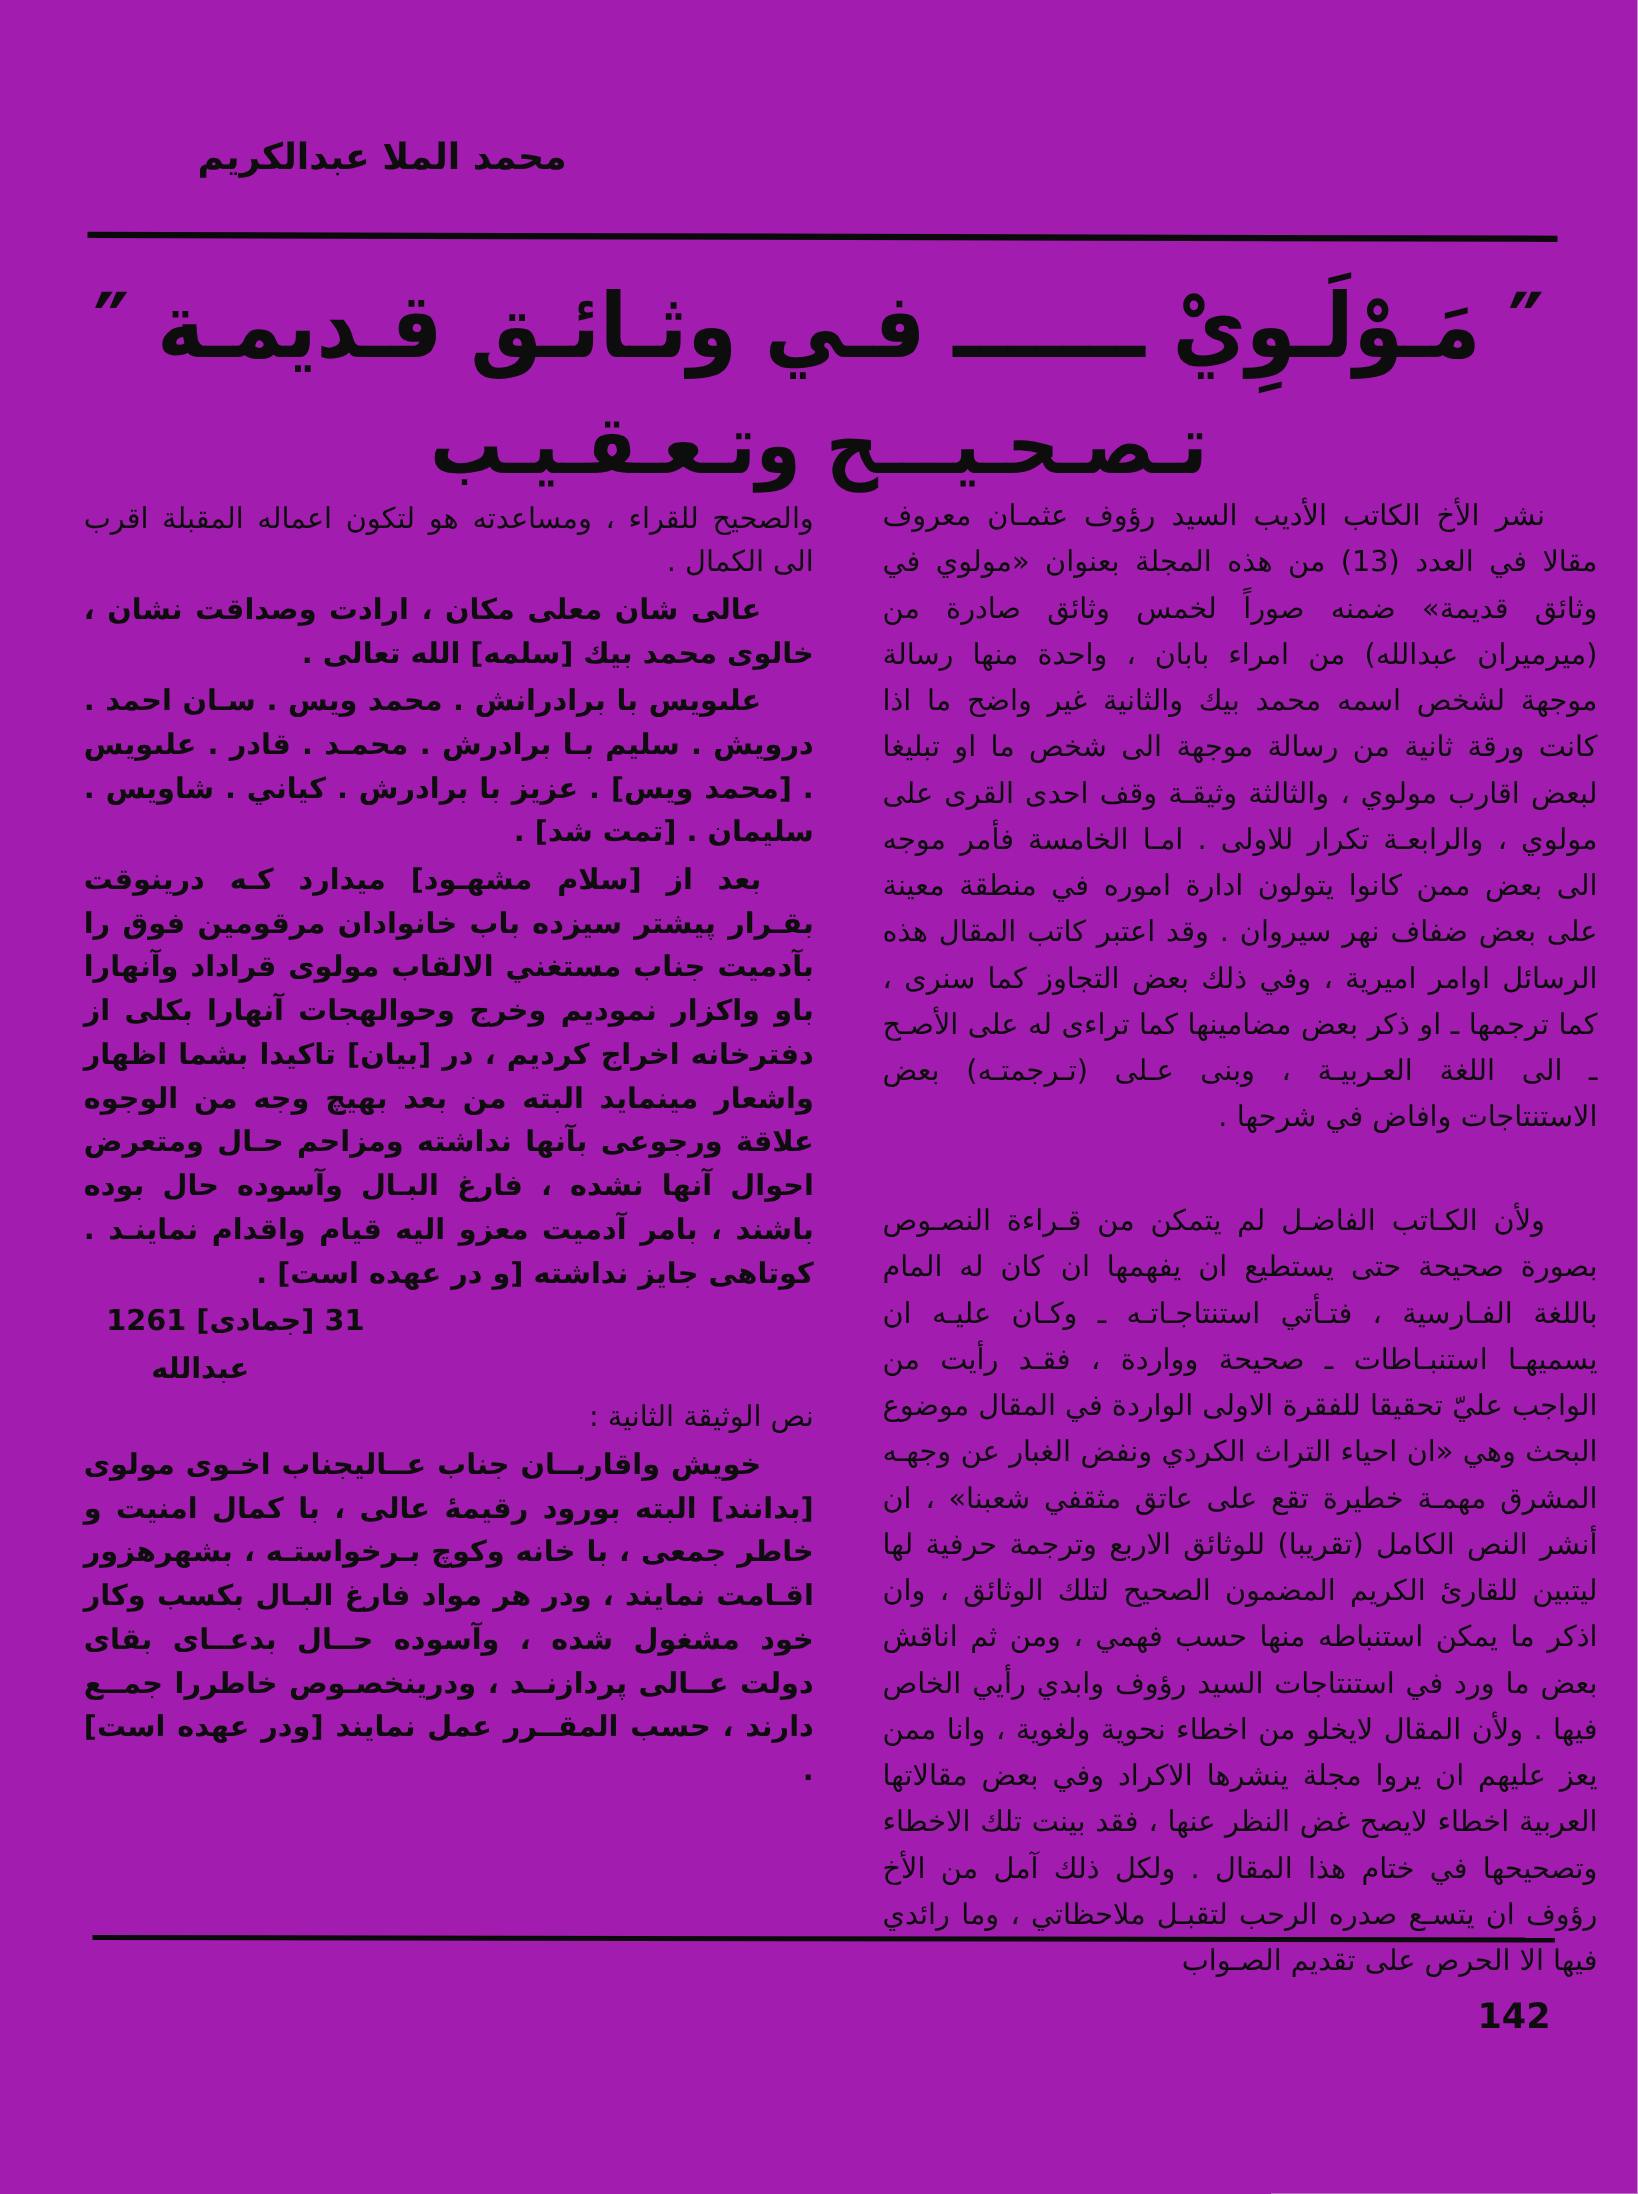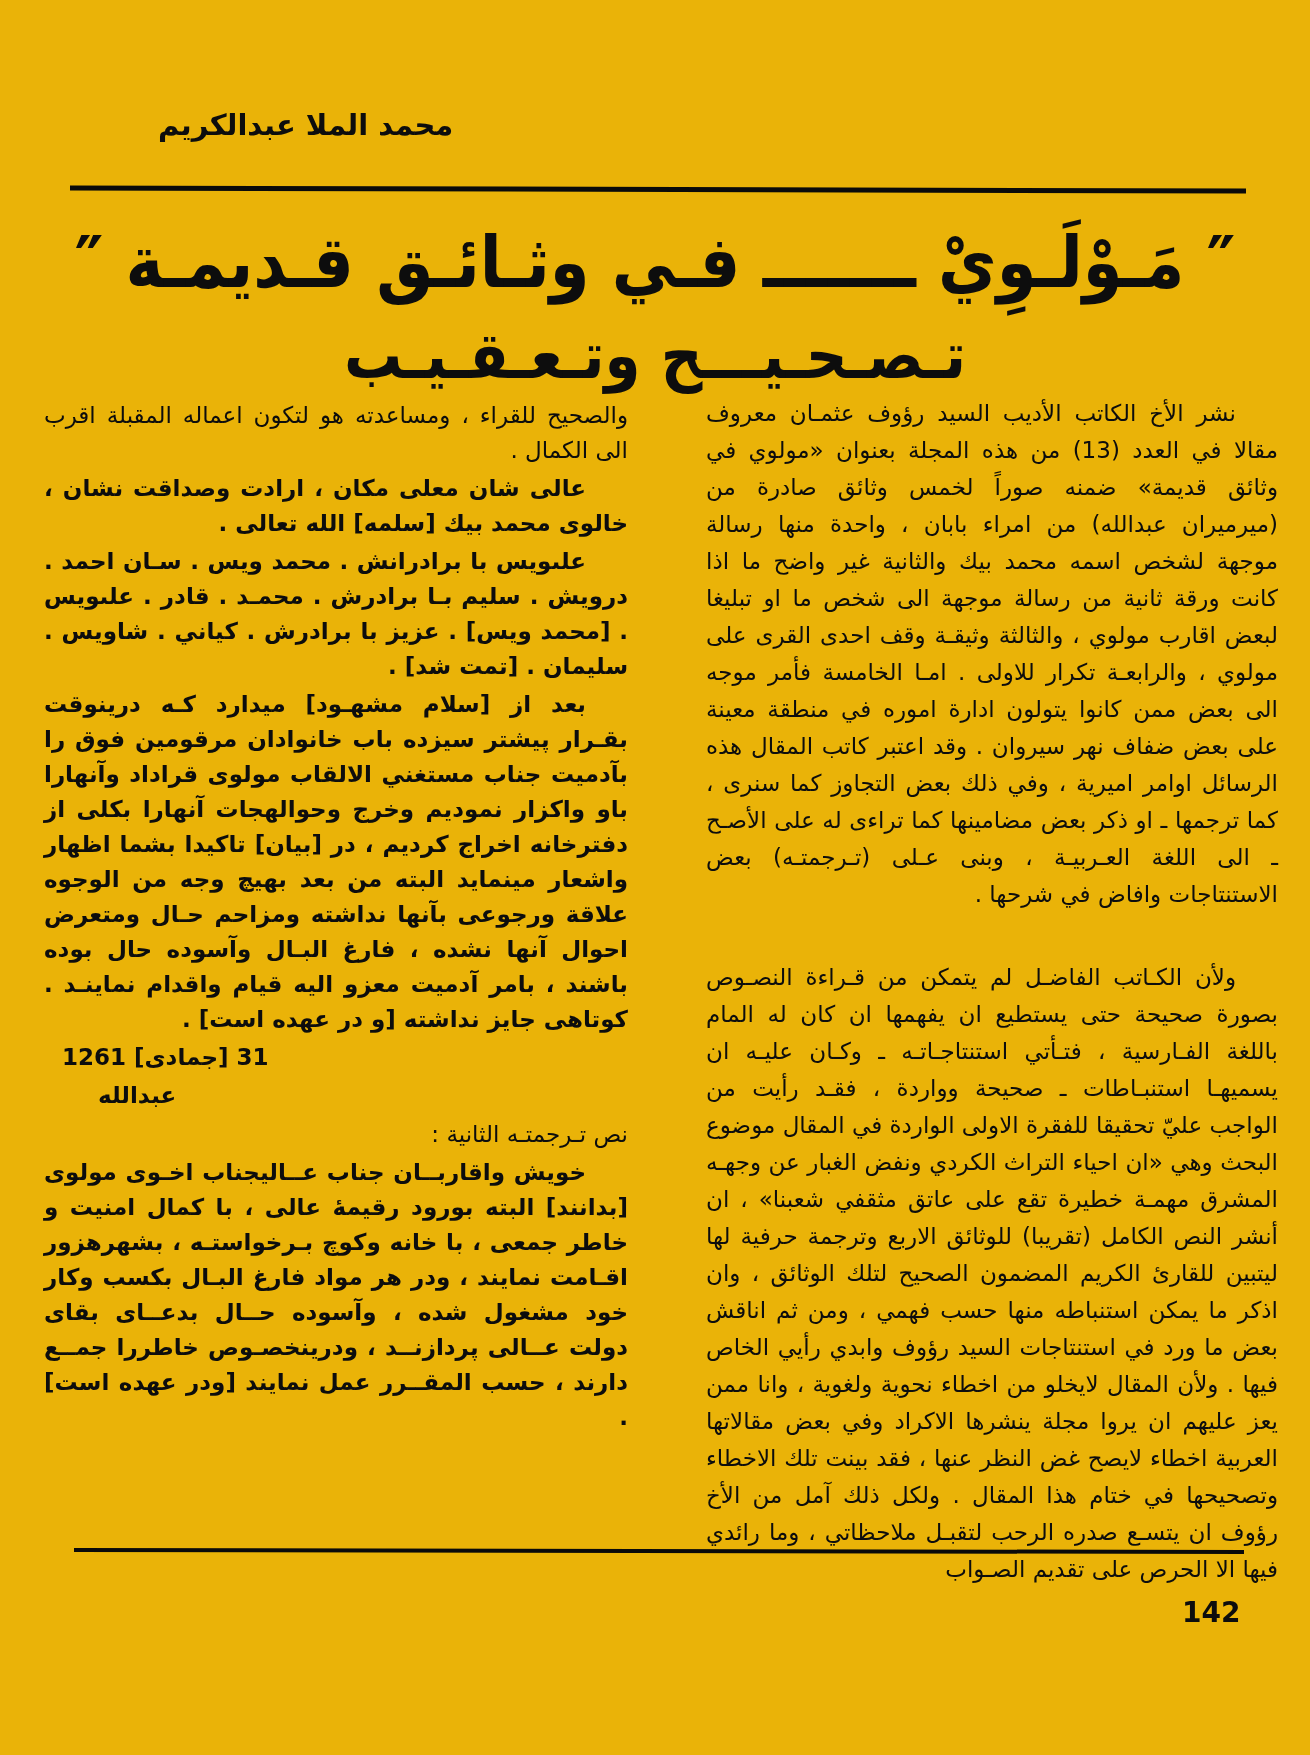--- a/index.html
+++ b/index.html
@@ -1,20 +1,20 @@
 <!DOCTYPE html>
 <html lang="ar" dir="rtl"><head>
 <meta charset="utf-8">
 <style>
   html,body{margin:0;padding:0;background:#e8e8e4;}
   .page{
     position:relative;
     width:1310px;height:1755px;
     margin:0 auto;
-    background:#eab308;
+    background:#a21caf;
     color:#0d0d0d;
     font-family:"DejaVu Sans",sans-serif;
     overflow:hidden;
   }
   .author{
     position:absolute;top:108px;left:158px;
     font-size:29px;font-weight:bold;
     direction:rtl;
     letter-spacing:.5px;
   }
@@ -28,21 +28,21 @@
     transform:scaleY(1.12);
   }
   .title-1{top:212px;font-size:64px;line-height:100px;letter-spacing:1px;}
   .title-2{top:316px;font-size:58px;line-height:80px;letter-spacing:4px;}
   .col{
     position:absolute;top:395px;
     direction:rtl;text-align:justify;
     font-size:23px;line-height:37px;
   }
   .col-right{left:706px;width:572px;}
-  .col-left{left:44px;width:584px;line-height:35px;}
+  .col-left{left:67px;width:584px;line-height:35px;}
   .col p{margin:0;}
   .indent{text-indent:42px;}
   .gap-top{margin-top:46px !important;}
   .doctext{font-weight:bold;}
   .heading{margin-top:4px !important;}
   .left-block p{margin:3px 0;}
   .signature{direction:rtl;text-align:left;font-weight:bold;margin:4px 0;}
   .sig-date{padding-left:18px;}
   .sig-name1{padding-left:54px;}
   .sig-name2{padding-left:58px;}
@@ -70,21 +70,21 @@
     <p class="indent gap-top">ولأن الكـاتب الفاضـل لم يتمكن من قـراءة النصـوص بصورة صحيحة حتى يستطيع ان يفهمها ان كان له المام باللغة الفـارسية ، فتـأتي استنتاجـاتـه ـ وكـان عليـه ان يسميهـا استنبـاطات ـ صحيحة وواردة ، فقـد رأيت من الواجب عليّ تحقيقا للفقرة الاولى الواردة في المقال موضوع البحث وهي «ان احياء التراث الكردي ونفض الغبار عن وجهـه المشرق مهمـة خطيرة تقع على عاتق مثقفي شعبنا» ، ان أنشر النص الكامل (تقريبا) للوثائق الاربع وترجمة حرفية لها ليتبين للقارئ الكريم المضمون الصحيح لتلك الوثائق ، وان اذكر ما يمكن استنباطه منها حسب فهمي ، ومن ثم اناقش بعض ما ورد في استنتاجات السيد رؤوف وابدي رأيي الخاص فيها . ولأن المقال لايخلو من اخطاء نحوية ولغوية ، وانا ممن يعز عليهم ان يروا مجلة ينشرها الاكراد وفي بعض مقالاتها العربية اخطاء لايصح غض النظر عنها ، فقد بينت تلك الاخطاء وتصحيحها في ختام هذا المقال . ولكل ذلك آمل من الأخ رؤوف ان يتسـع صدره الرحب لتقبـل ملاحظاتي ، وما رائدي فيها الا الحرص على تقديم الصـواب</p>
   </div>
 
   <div class="col col-left left-block">
     <p>والصحيح للقراء ، ومساعدته هو لتكون اعماله المقبلة اقرب الى الكمال .</p>
     <p class="doctext indent">عالى شان معلى مكان ، ارادت وصداقت نشان ، خالوى محمد بيك [سلمه] الله تعالى .</p>
     <p class="doctext indent">علىويس با برادرانش . محمد ويس . سـان احمد . درويش . سليم بـا برادرش . محمـد . قادر . علىويس . [محمد ويس] . عزيز با برادرش . كياني . شاويس . سليمان . [تمت شد] .</p>
     <p class="doctext indent">بعد از [سلام مشهـود] ميدارد كـه درينوقت بقـرار پيشتر سيزده باب خانوادان مرقومين فوق را بآدميت جناب مستغني الالقاب مولوى قراداد وآنهارا باو واكزار نموديم وخرج وحوالهجات آنهارا بكلى از دفترخانه اخراج كرديم ، در [بيان] تاكيدا بشما اظهار واشعار مينمايد البته من بعد بهيچ وجه من الوجوه علاقة ورجوعى بآنها نداشته ومزاحم حـال ومتعرض احوال آنها نشده ، فارغ البـال وآسوده حال بوده باشند ، بامر آدميت معزو اليه قيام واقدام نماينـد . كوتاهى جايز نداشته [و در عهده است] .</p>
     <p class="signature sig-date">31 [جمادى] 1261</p>
     <p class="signature sig-name1">عبدالله</p>
-    <p class="heading">نص تـرجمتـه الثانية :</p>
+    <p class="heading">نص الوثيقة الثانية :</p>
     <p class="doctext indent">خويش واقاربــان جناب عــاليجناب اخـوى مولوى [بدانند] البته بورود رقيمهٔ عالى ، با كمال امنيت و خاطر جمعى ، با خانه وكوچ بـرخواستـه ، بشهرهزور اقـامت نمايند ، ودر هر مواد فارغ البـال بكسب وكار خود مشغول شده ، وآسوده حــال بدعــاى بقاى دولت عــالى پردازنــد ، ودرينخصـوص خاطررا جمــع دارند ، حسب المقــرر عمل نمايند [ودر عهده است] .</p>
   </div>
 
   <div class="rule rule-bottom"></div>
 
   <div class="page-number">142</div>
 
 </div>
 
 </body></html>

